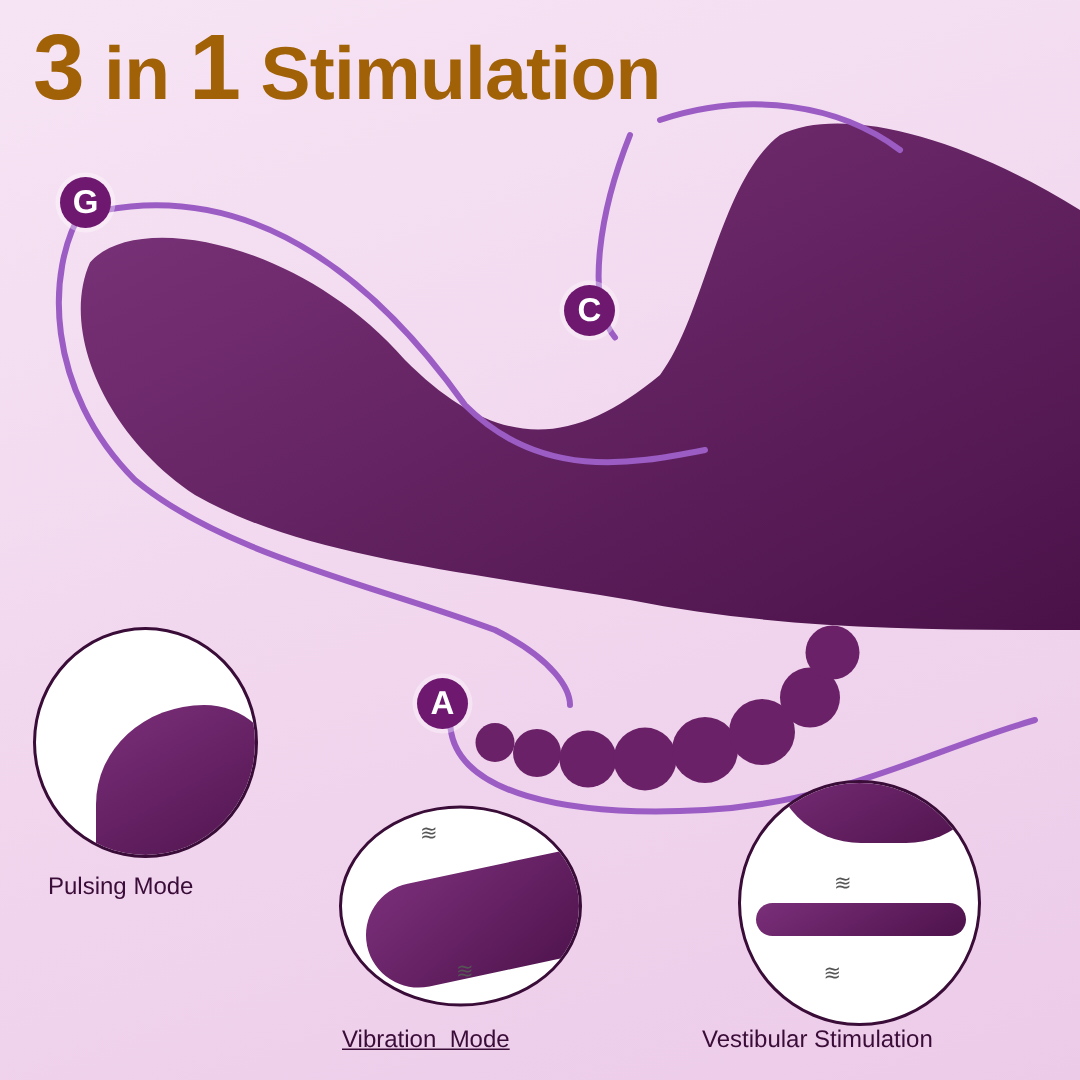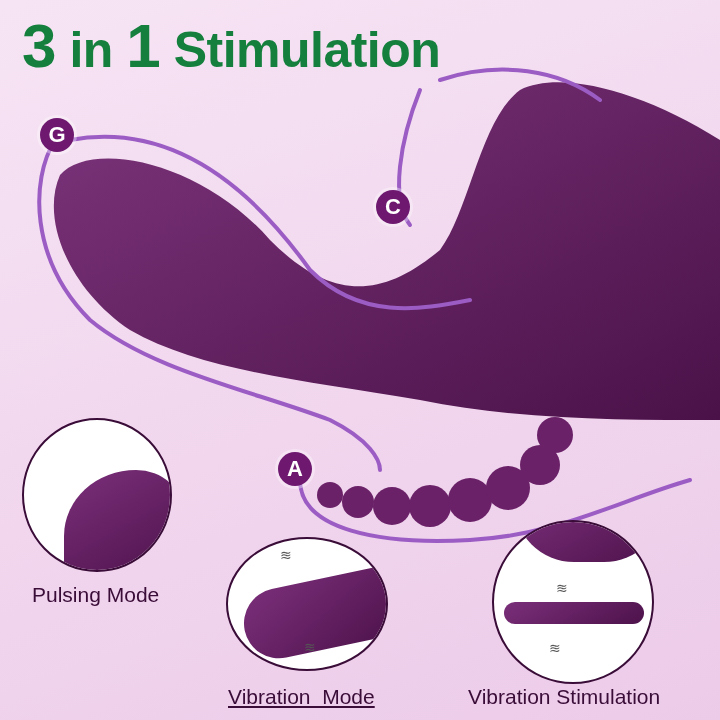--- a/index.html
+++ b/index.html
@@ -3,39 +3,39 @@
 <meta charset="utf-8">
 <style>
   html, body { margin: 0; padding: 0; }
   body {
     width: 720px; height: 720px; overflow: hidden; position: relative;
     background: linear-gradient(160deg, #f6e4f4 0%, #f1d6ee 55%, #eccbe9 100%);
     font-family: "Liberation Sans", "DejaVu Sans", sans-serif;
   }
   .title {
     position: absolute; left: 22px; top: 10px;
-    font-size: 50px; font-weight: bold; color: #15803d; letter-spacing: -0.5px;
+    font-size: 50px; font-weight: bold; color: #a16207; letter-spacing: -0.5px;
     white-space: nowrap;
   }
   .title .big { font-size: 62px; }
   .art { position: absolute; left: 0; top: 0; width: 720px; height: 720px; }
   .marker {
     position: absolute; width: 34px; height: 34px; border-radius: 50%;
     background: #6e1870; color: #ffffff; font-weight: bold; font-size: 22px;
     display: flex; align-items: center; justify-content: center;
     box-shadow: 0 0 0 3px rgba(255,255,255,0.35);
   }
   .bubble {
     position: absolute; border-radius: 50%; background: #ffffff;
     border: 2.5px solid #3a0c38; overflow: hidden;
   }
   .bubble .blob { position: absolute; background: linear-gradient(150deg, #7b2f7a, #4d124b); }
   .wave { position: absolute; font-size: 14px; color: #555; letter-spacing: -2px; }
   .caption {
-    position: absolute; font-size: 21px; color: #3a0c38; white-space: nowrap;
+    position: absolute; font-size: 16px; color: #3a0c38; white-space: nowrap;
   }
 </style>
 </head>
 <body>
 
 <div class="title">
   <span class="big">3</span>
   <span>in</span>
   <span class="big">1</span>
   <span>Stimulation</span>
@@ -92,13 +92,13 @@
   <span class="wave" style="left:76px; top:100px;">≋</span>
 </div>
 <div class="caption" style="left:228px; top:685px; white-space:pre;text-decoration:underline;">Vibration  Mode</div>
 
 <div class="bubble" style="left:492px; top:520px; width:158px; height:160px;">
   <div class="blob" style="left:20px; top:-20px; width:150px; height:60px; border-radius:0 0 60px 60px;"></div>
   <div class="blob" style="left:10px; top:80px; width:140px; height:22px; border-radius:12px;"></div>
   <span class="wave" style="left:62px; top:58px;">≋</span>
   <span class="wave" style="left:55px; top:118px;">≋</span>
 </div>
-<div class="caption" style="left:468px; top:685px;">Vibration Stimulation</div>
+<div class="caption" style="left:468px; top:685px;">Vestibular Stimulation</div>
 
 </body></html>

